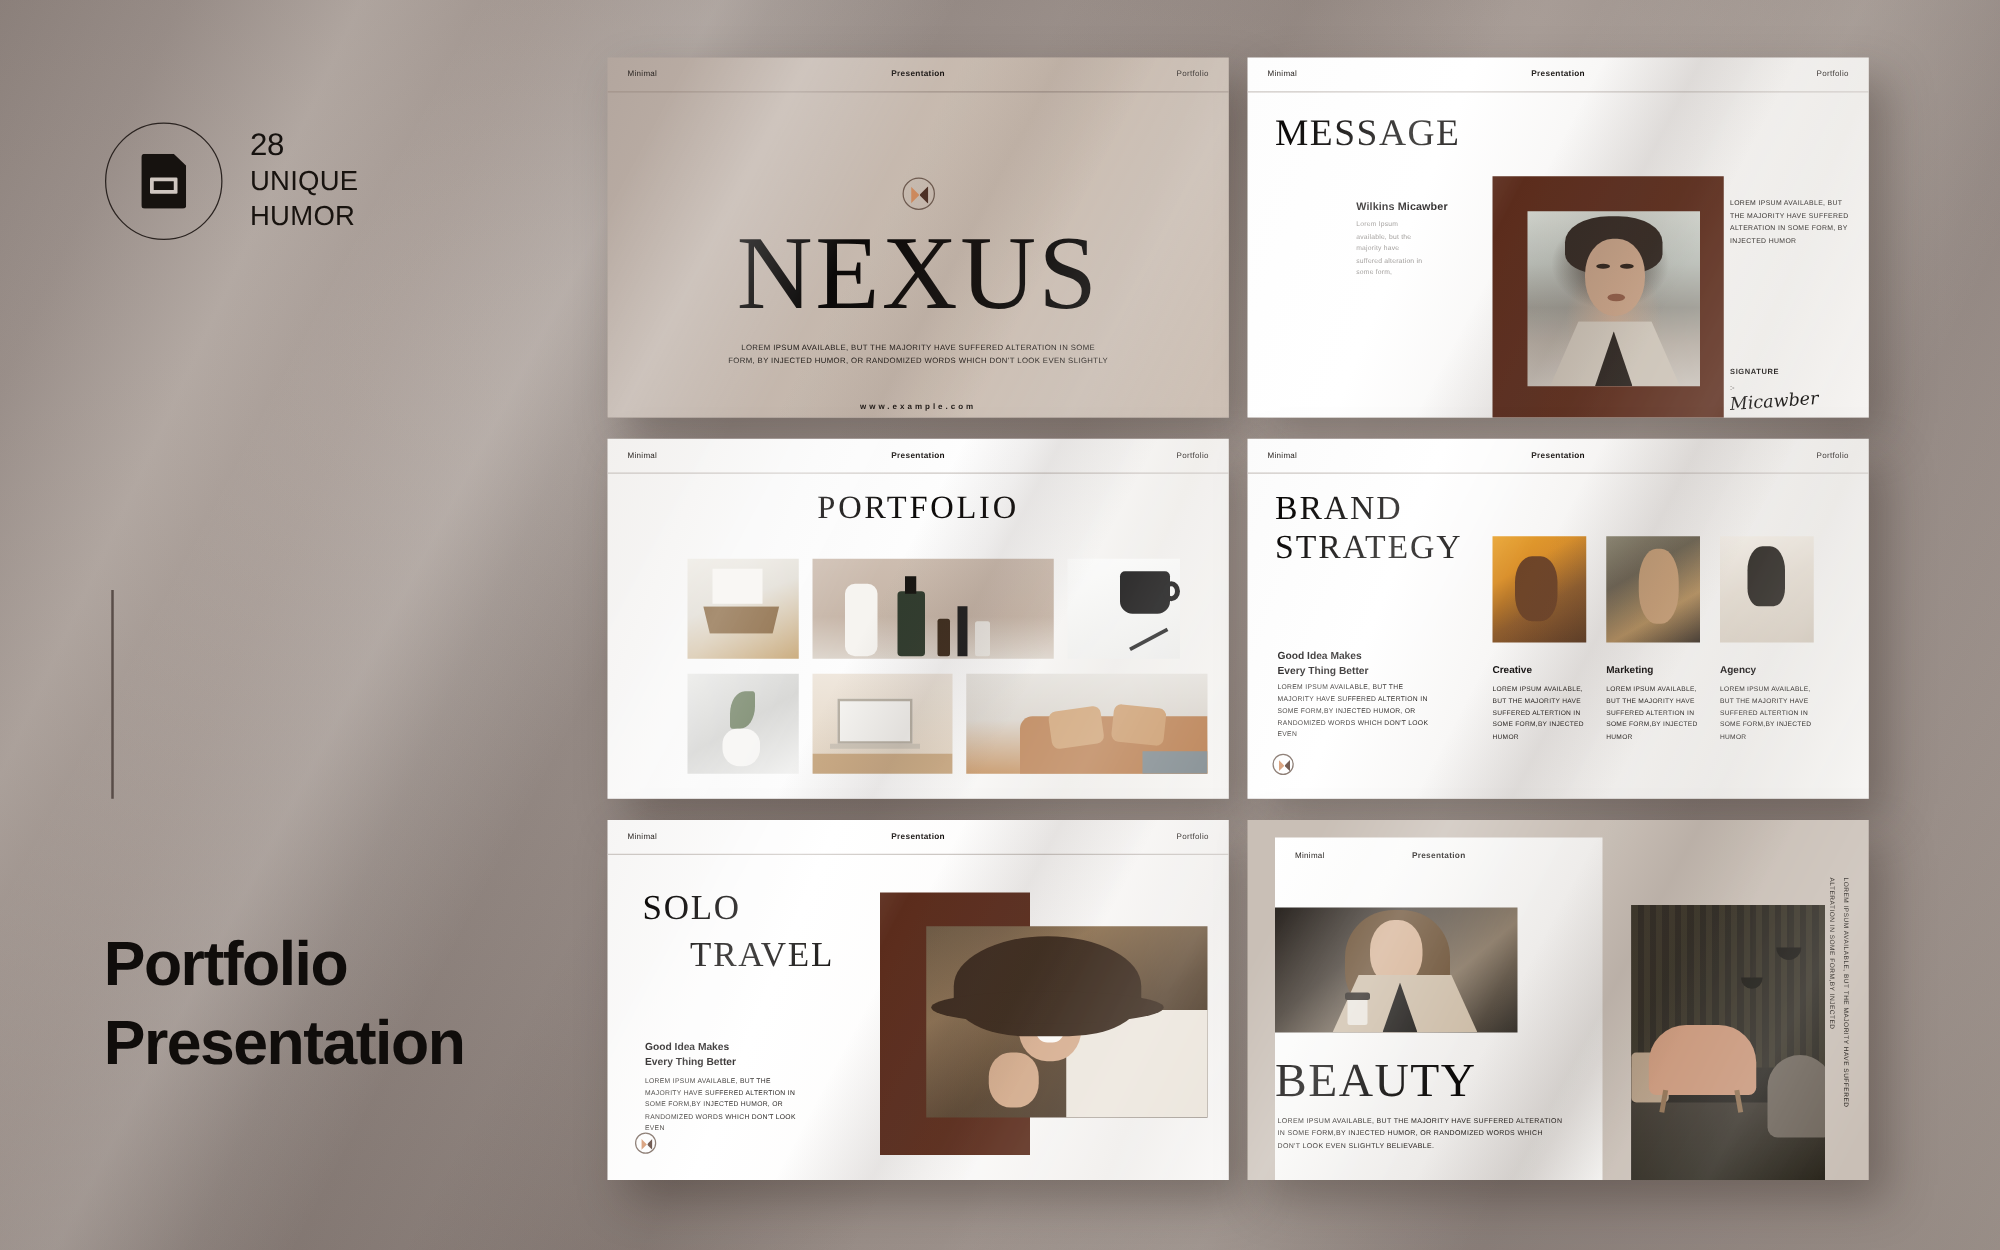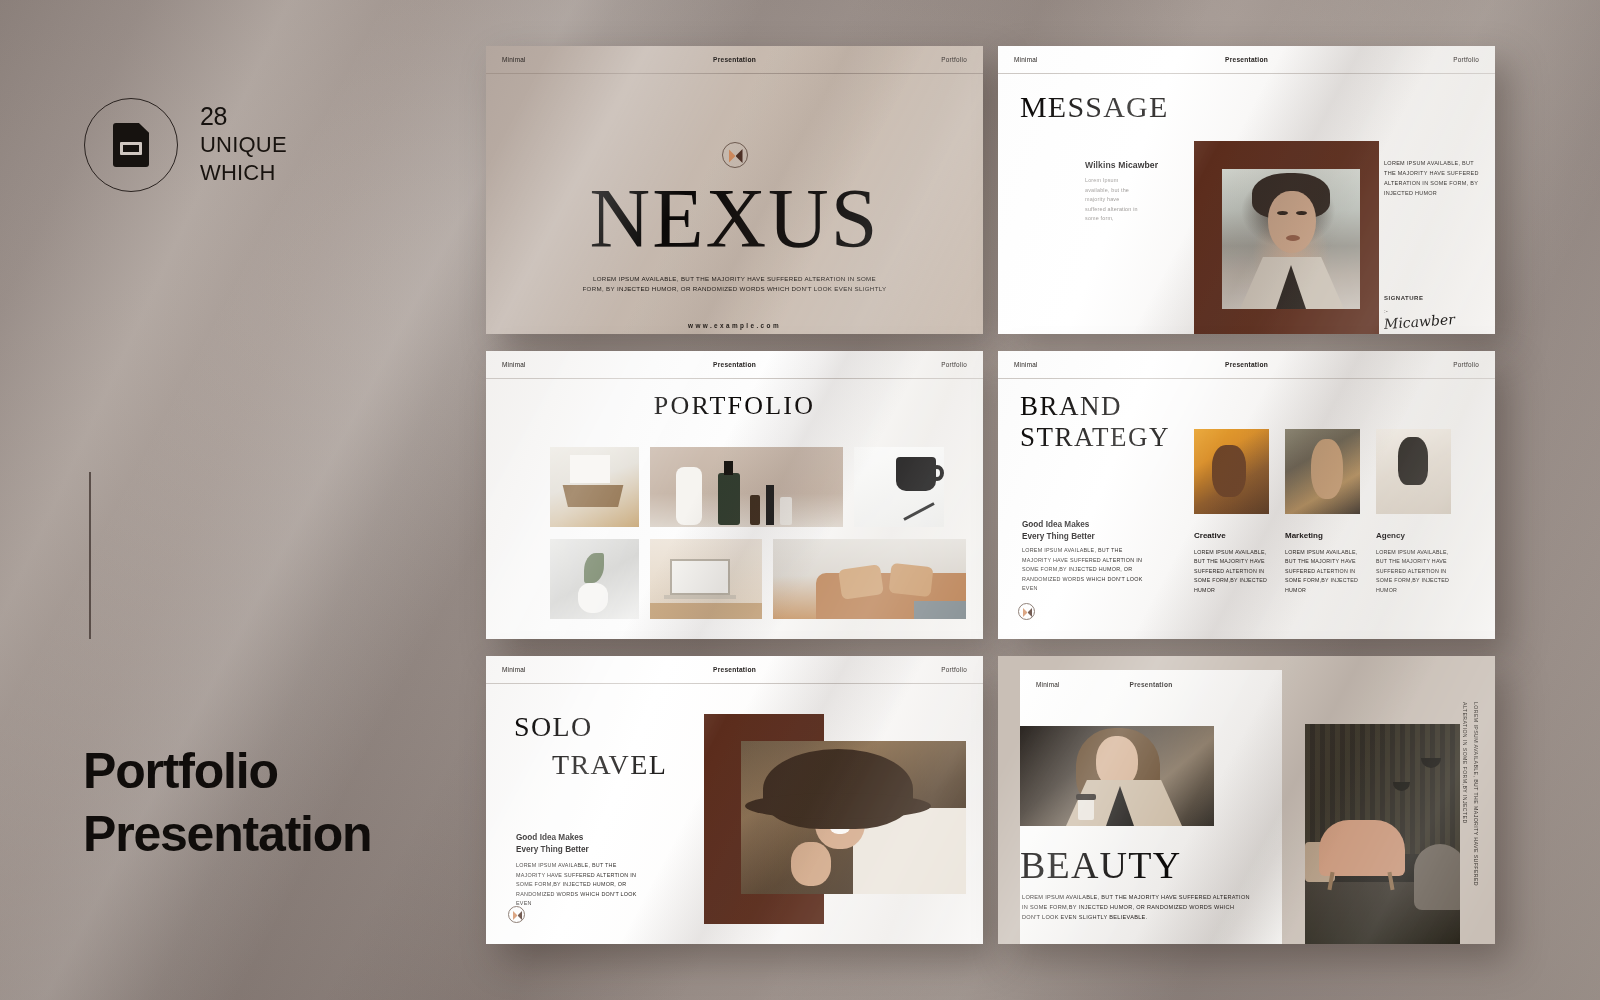--- a/index.html
+++ b/index.html
@@ -309,21 +309,21 @@
   <div class="badge-row">
     <div class="badge-circle">
       <div class="slide-glyph">
         <div class="body"></div>
         <div class="screen"></div>
       </div>
     </div>
     <div class="badge-text">
       <div class="badge-num">28</div>
       <div class="badge-line">UNIQUE</div>
-      <div class="badge-line">WHICH</div>
+      <div class="badge-line">HUMOR</div>
     </div>
   </div>
 
   <div id="divider"></div>
 
   <div id="left-title">
     <div>Portfolio</div>
     <div>Presentation</div>
   </div>
 

